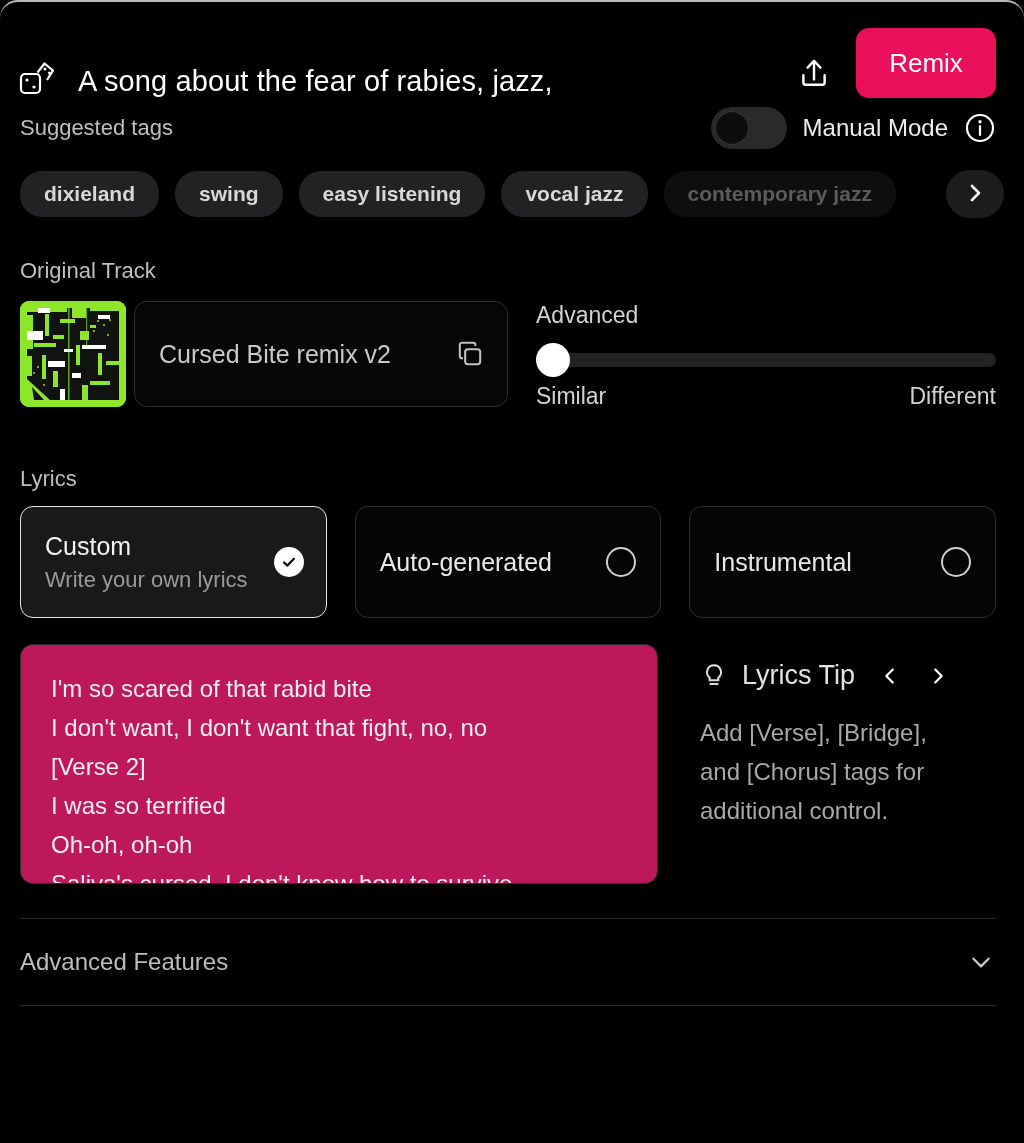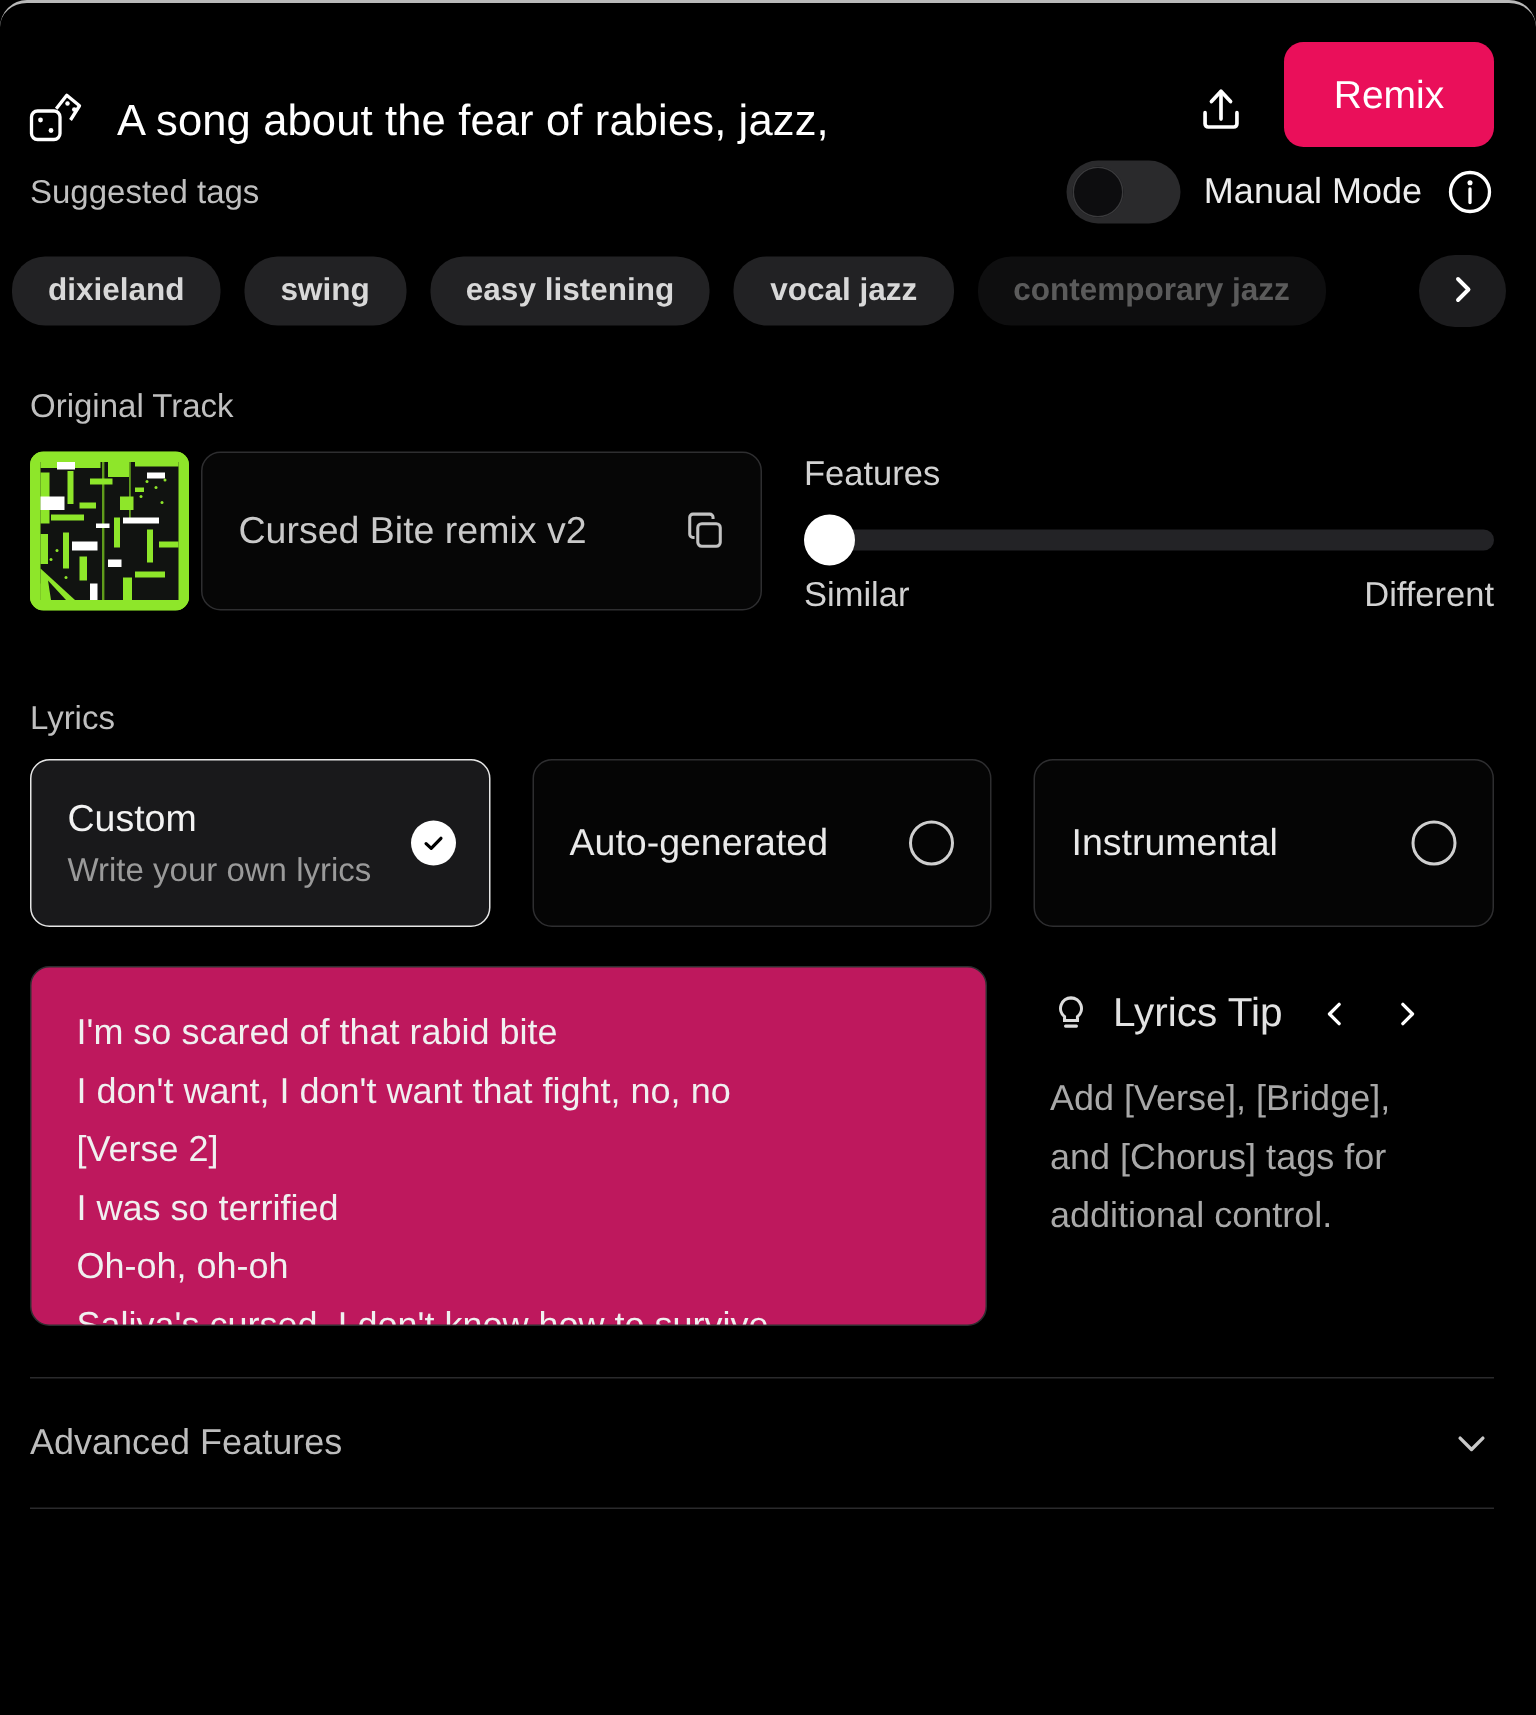--- a/index.html
+++ b/index.html
@@ -82,21 +82,21 @@
     background: #0d0d0f;
     box-shadow: 0 0 0 1px #3a3a3c inset;
   }
   .manual-label { font-size: 24px; color: #ededed; white-space: nowrap; }
   .info-icon { width: 32px; height: 32px; flex: 0 0 32px; cursor: pointer; }
 
   .tags-row {
     position: relative;
     display: flex; align-items: center;
     gap: 16px;
-    padding: 12px 0 12px 8px;
+    padding: 12px 0 12px 20px;
     height: 72px;
     overflow: hidden;
   }
   .tag {
     background: #222224;
     color: #d8d8d8;
     border-radius: 22px;
     font-size: 21px;
     font-weight: bold;
     padding: 0 24px;
@@ -374,21 +374,21 @@
           <span class="copy-icon">
             <svg viewBox="0 0 28 28" width="30" height="30" fill="none" stroke="#c2c2c2" stroke-width="1.9" stroke-linejoin="round">
               <rect x="9.5" y="9.5" width="14" height="14" rx="2.5"></rect>
               <path d="M19 6.5 V5.5 a2 2 0 0 0-2-2 H6.5 a2 2 0 0 0-2 2 V16 a2 2 0 0 0 2 2 h1"></path>
             </svg>
           </span>
         </div>
       </div>
 
       <div class="variance">
-        <div class="variance-label">Features</div>
+        <div class="variance-label">Advanced</div>
         <div class="slider-wrap">
           <div class="slider-track"></div>
           <div class="slider-thumb"></div>
         </div>
         <div class="slider-ends">
           <span>Similar</span>
           <span>Different</span>
         </div>
       </div>
     </div>

